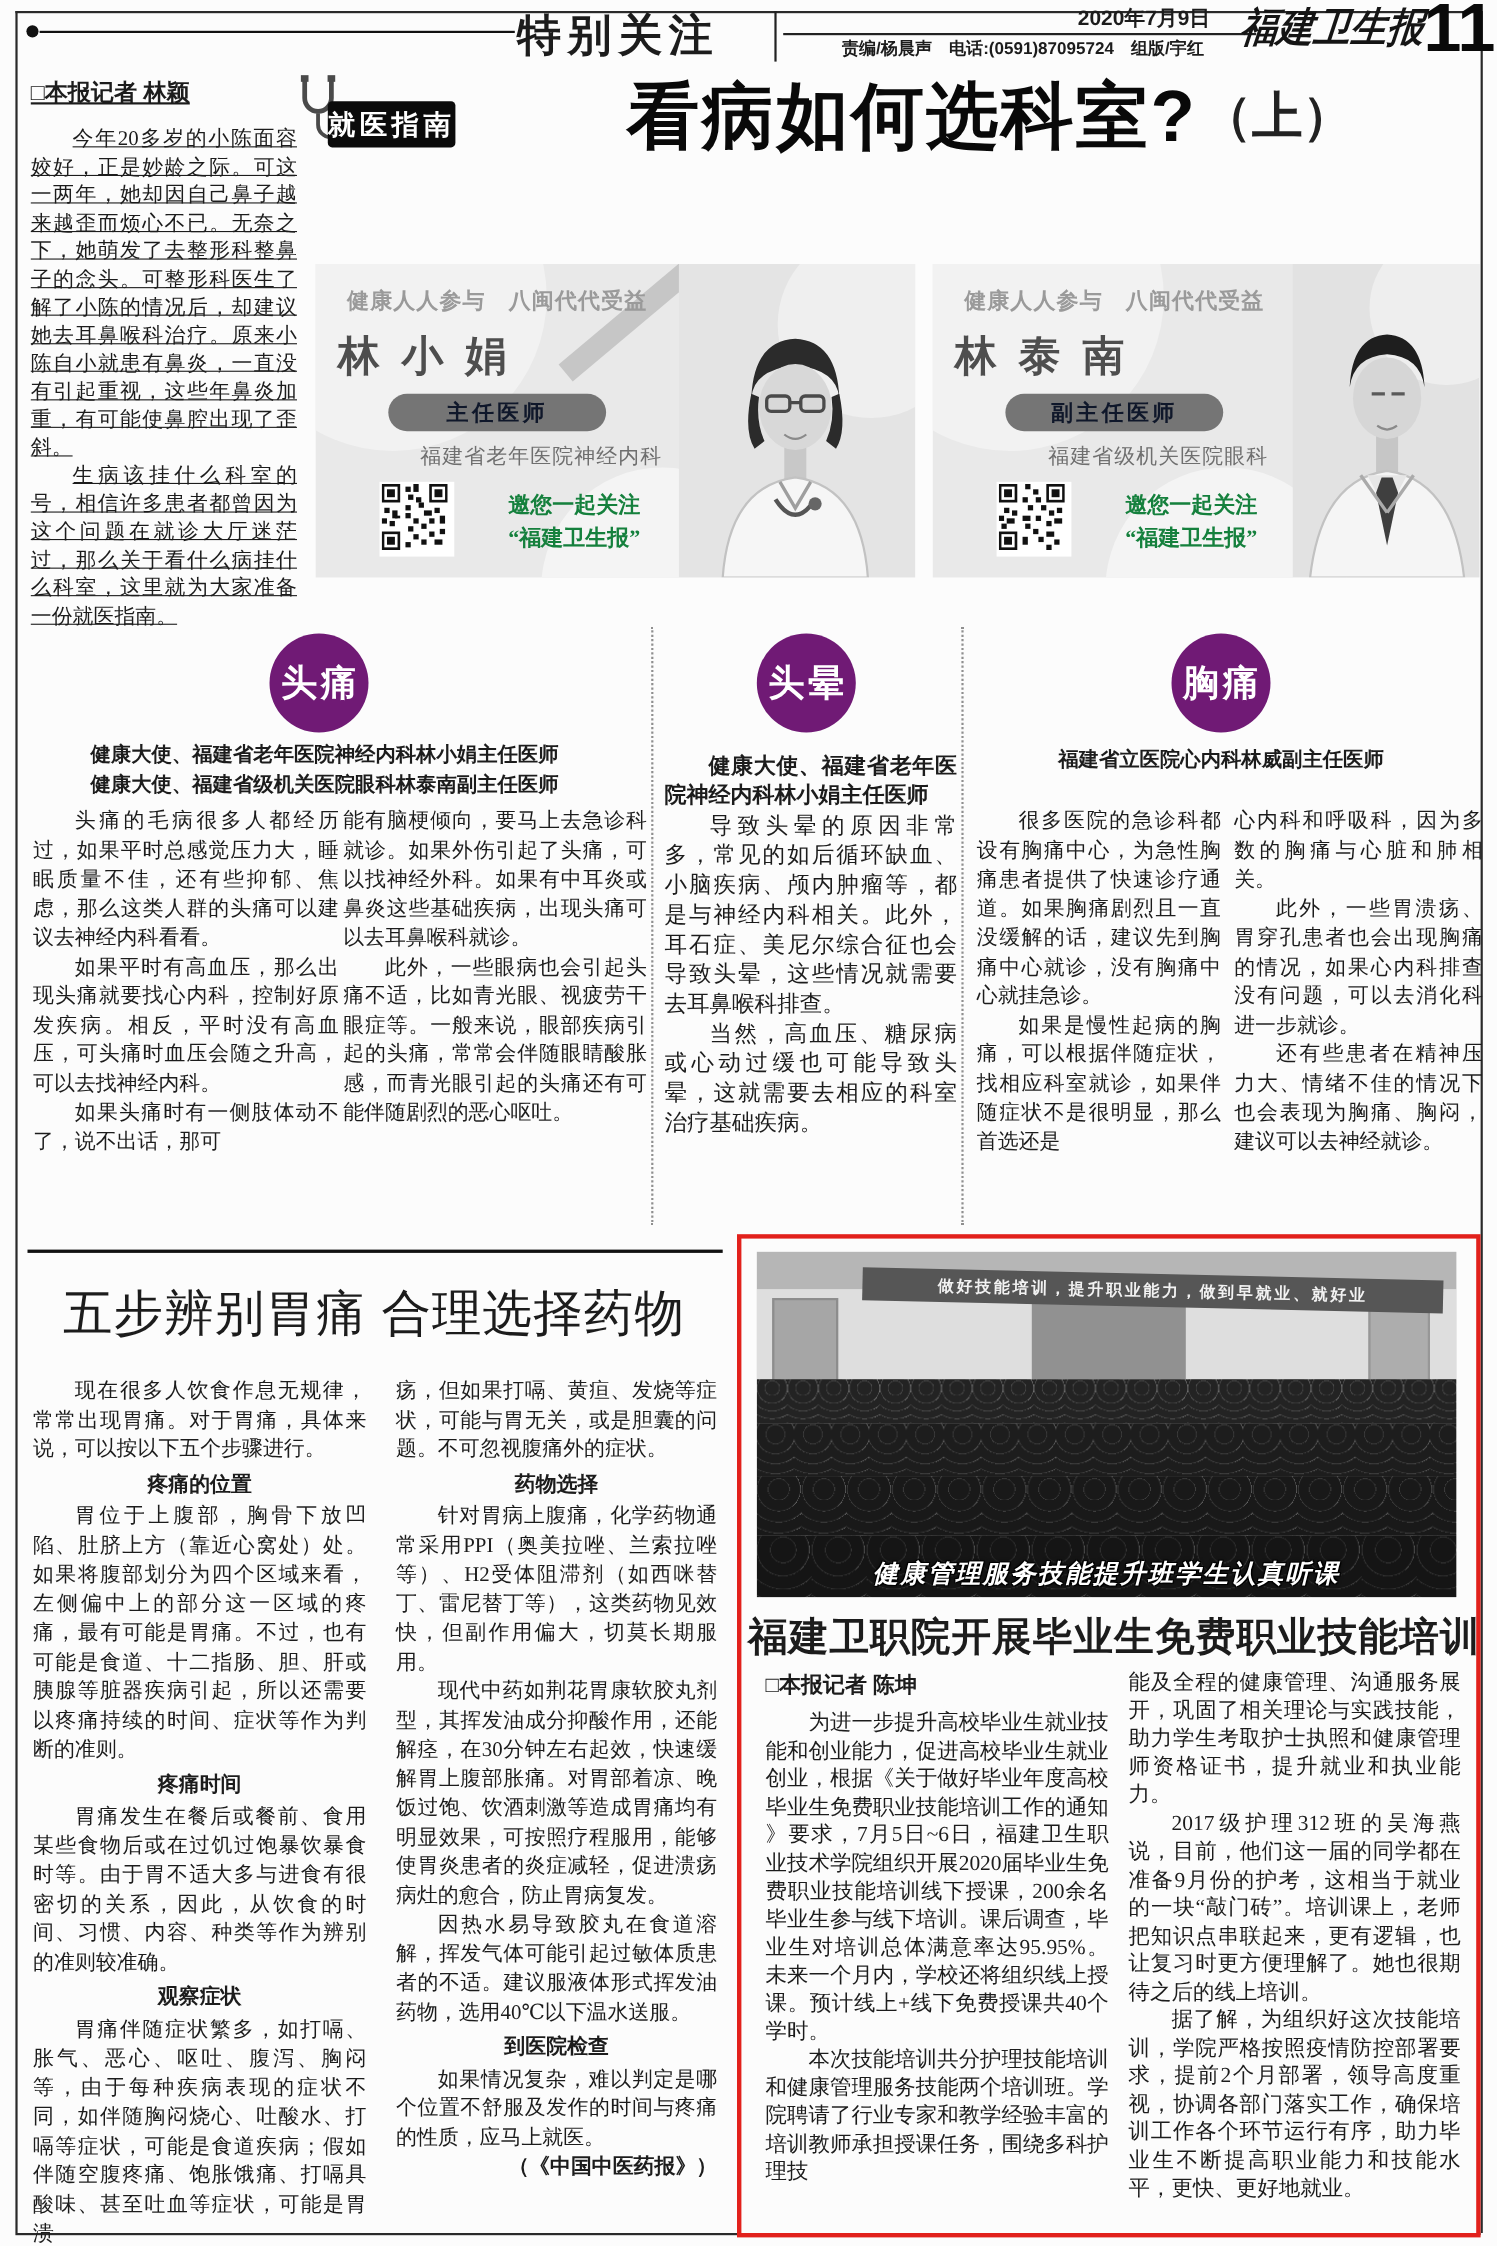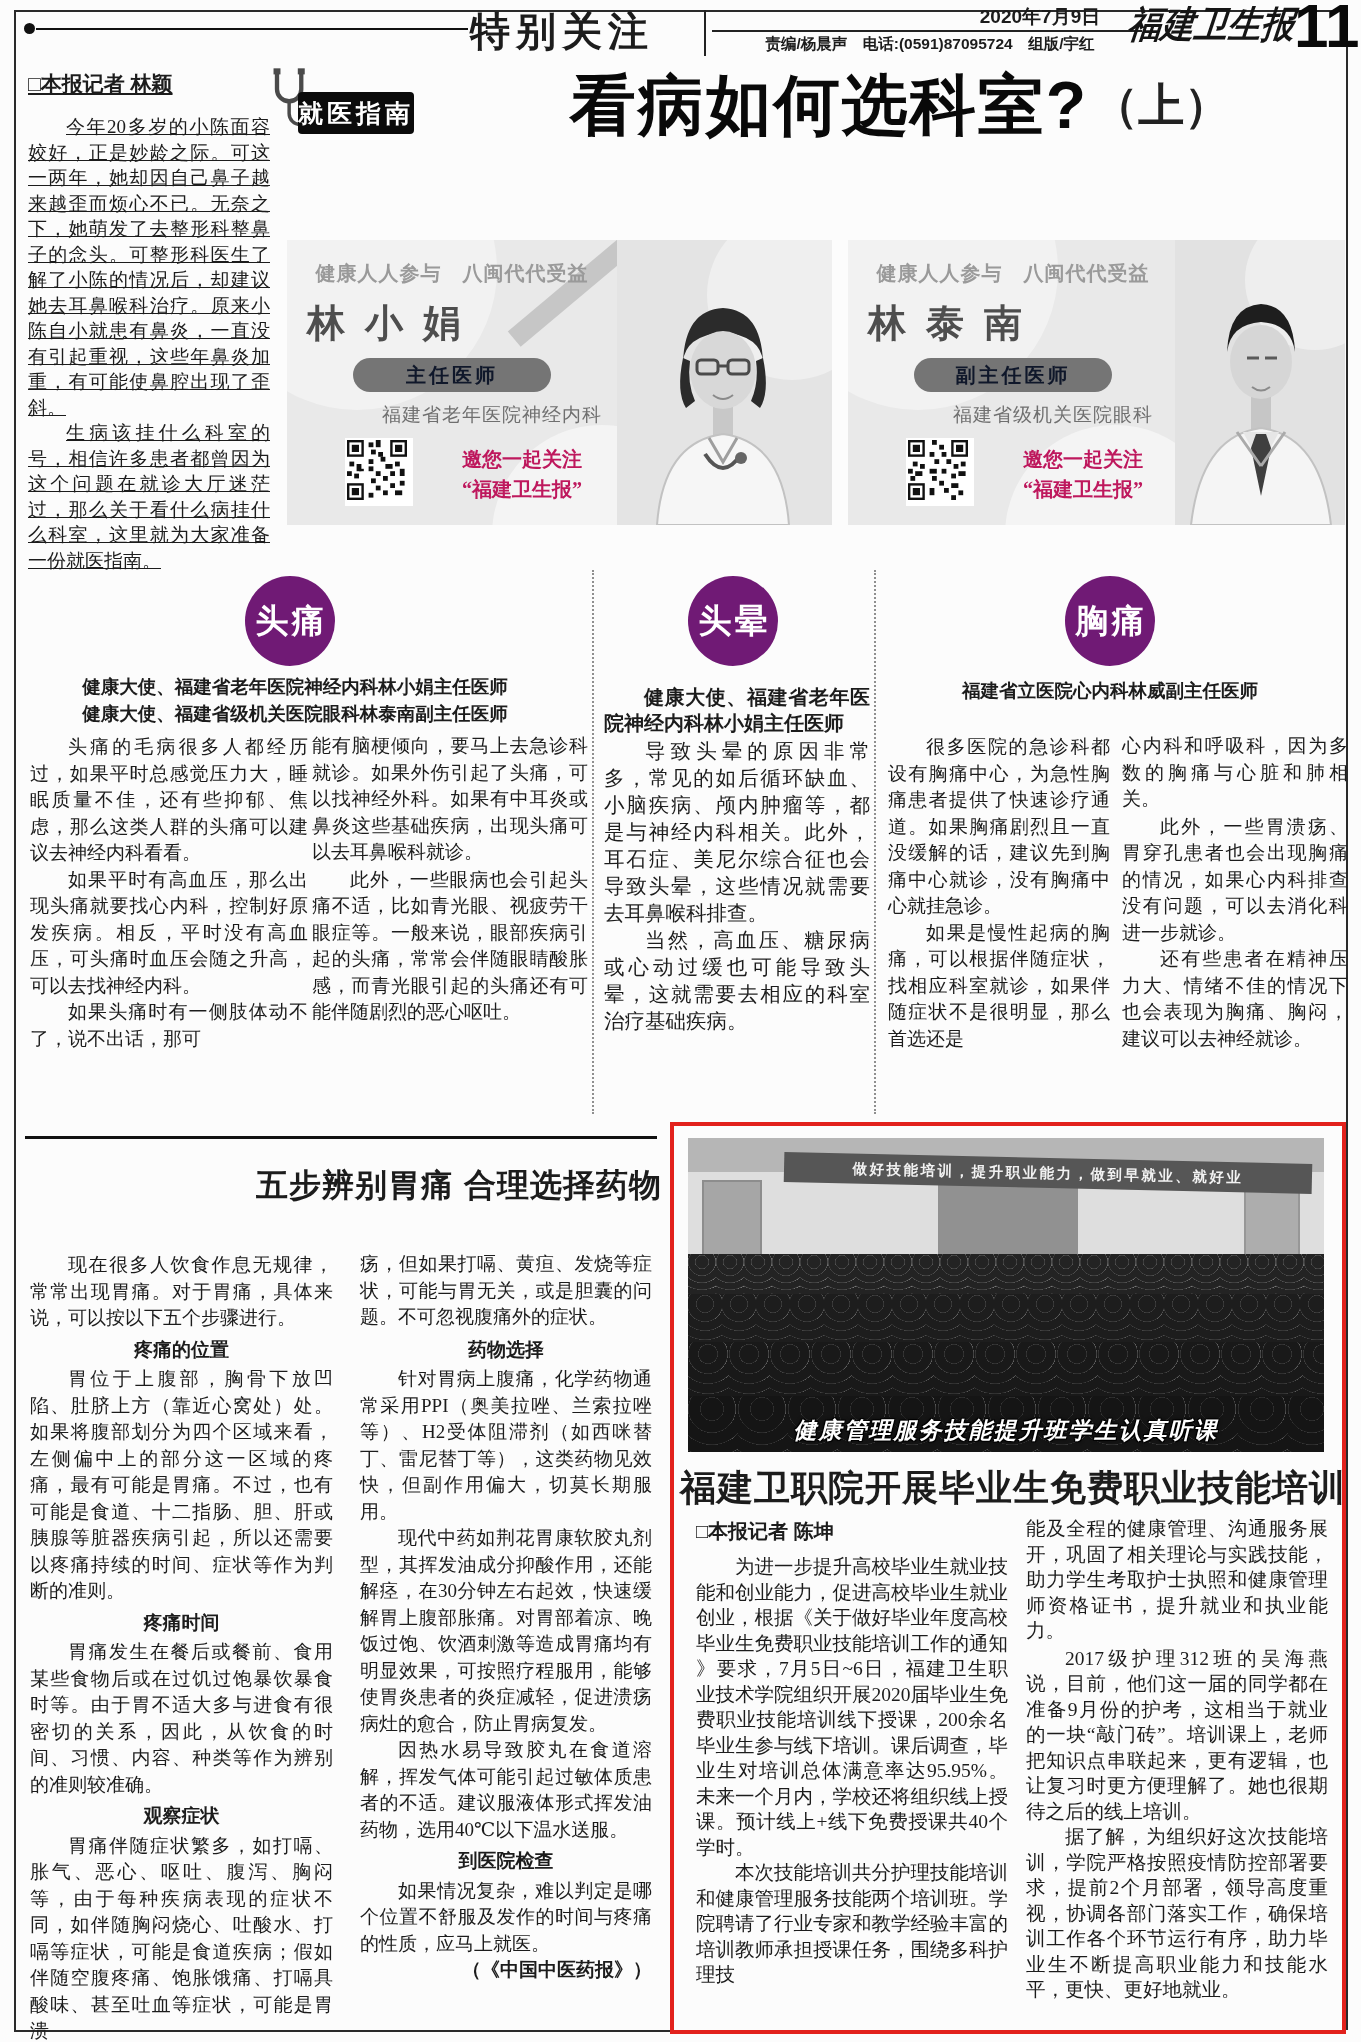--- a/index.html
+++ b/index.html
@@ -44,21 +44,21 @@
   #card2{left:848px;width:497px;}
   .card .deco1{position:absolute;width:280px;height:280px;border-radius:50%;background:#f2f2f2;top:-110px;left:-70px;}
   .card .deco2{position:absolute;width:220px;height:220px;border-radius:50%;background:#f4f4f4;bottom:-120px;right:120px;}
   .card .swoosh{position:absolute;width:190px;height:20px;background:#c6c6c6;top:28px;right:150px;transform:rotate(-40deg);}
   .card .slogan{position:absolute;top:20px;left:0;width:330px;text-align:center;color:#9a9a9a;font-size:20px;font-weight:700;letter-spacing:1px;white-space:nowrap;}
   .card .name{position:absolute;top:58px;left:0;width:330px;text-align:left;font-size:38px;font-weight:700;color:#4e4e4e;letter-spacing:20px;text-indent:20px;white-space:nowrap;}
   .card .pill{position:absolute;top:118px;left:66px;width:198px;height:34px;background:#757575;border-radius:17px;color:#0f172a;
       display:flex;align-items:center;justify-content:center;font-size:20px;font-weight:700;letter-spacing:3px;font-family:"Liberation Sans",sans-serif;}
   .card .dept{position:absolute;top:162px;left:0;width:330px;text-align:center;color:#6f6f6f;font-size:19px;letter-spacing:1px;white-space:nowrap;padding-left:40px;}
   .card .qr{position:absolute;top:198px;left:58px;width:64px;height:64px;background:#fff;padding:2px;}
-  .card .follow{position:absolute;top:204px;left:138px;width:194px;color:#be185d;font-size:20px;font-weight:700;line-height:30px;text-align:center;}
+  .card .follow{position:absolute;top:204px;left:138px;width:194px;color:#15803d;font-size:20px;font-weight:700;line-height:30px;text-align:center;}
   .card .portrait{position:absolute;top:0;right:0;height:285px;}
 
   
   .badge-circle{position:absolute;top:576px;width:90px;height:90px;border-radius:50%;background:#701a75;color:#fff;
      display:flex;align-items:center;justify-content:center;font-size:33px;font-weight:700;letter-spacing:3px;text-indent:3px;
      font-family:"Liberation Sans","DejaVu Sans",sans-serif;}
   #badge-headache{left:245px;}
   #badge-dizzy{left:688px;}
   #badge-chest{left:1065px;}
   .credits{position:absolute;text-align:center;font-weight:700;font-size:18.5px;line-height:27px;}
@@ -75,21 +75,21 @@
   #dizzy-col .para{font-size:20.5px;line-height:27px;}
   #chest-c1{left:888px;top:734px;width:222px;}
   #chest-c2{left:1122px;top:734px;width:226px;}
 
   .vdot{position:absolute;top:570px;height:544px;border-left:2px dotted #8f8f8f;}
   #vdot1{left:592px;}
   #vdot2{left:874px;}
 
   
   #sa-rule{left:25px;top:1136px;width:632px;border-top:3px solid #111;}
-  #sa-title{left:18px;top:1164px;width:644px;text-align:right;font-size:32px;font-weight:700;letter-spacing:1px;white-space:nowrap;}
+  #sa-title{left:18px;top:1164px;width:644px;text-align:center;font-size:45px;font-weight:400;letter-spacing:1px;white-space:nowrap;}
   #sa-c1{left:30px;top:1252px;width:303px;}
   #sa-c2{left:360px;top:1252px;width:292px;}
   .subhead{font-family:"Liberation Sans","DejaVu Sans",sans-serif;font-weight:700;font-size:21.5px;text-align:center;text-indent:0;margin:5px 0 3px 0;}
   .source{text-align:right;text-indent:0;font-weight:700;}
 
   
   #redbox{left:670px;top:1122px;width:676px;height:912px;border:4px solid #e2211c;box-sizing:border-box;}
   #photo{position:absolute;left:14px;top:12px;width:636px;height:314px;background:#cfcfcf;overflow:hidden;}
   #photo .ceiling{position:absolute;left:0;right:0;top:0;height:34px;background:#b6b6b6;}
   #photo .banner{position:absolute;left:96px;top:20px;width:528px;height:30px;background:#565656;transform:rotate(1.3deg);

